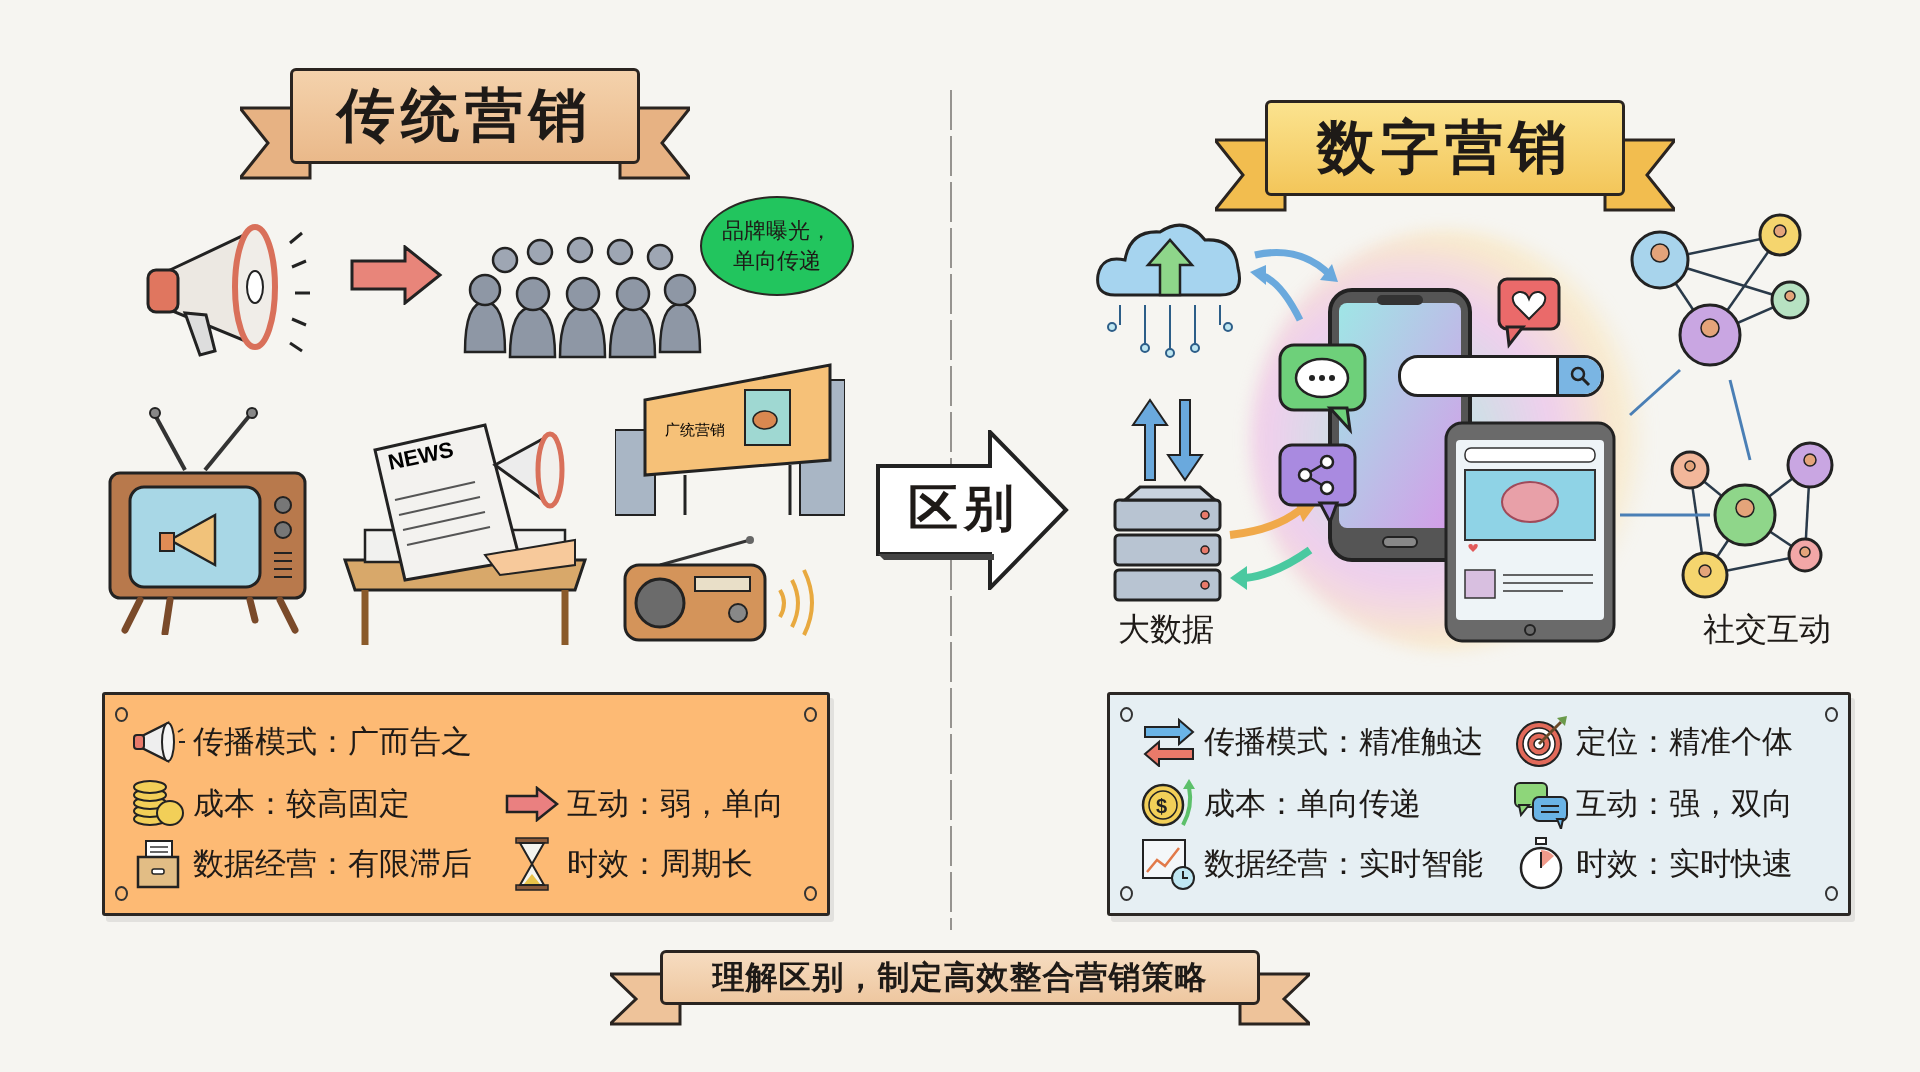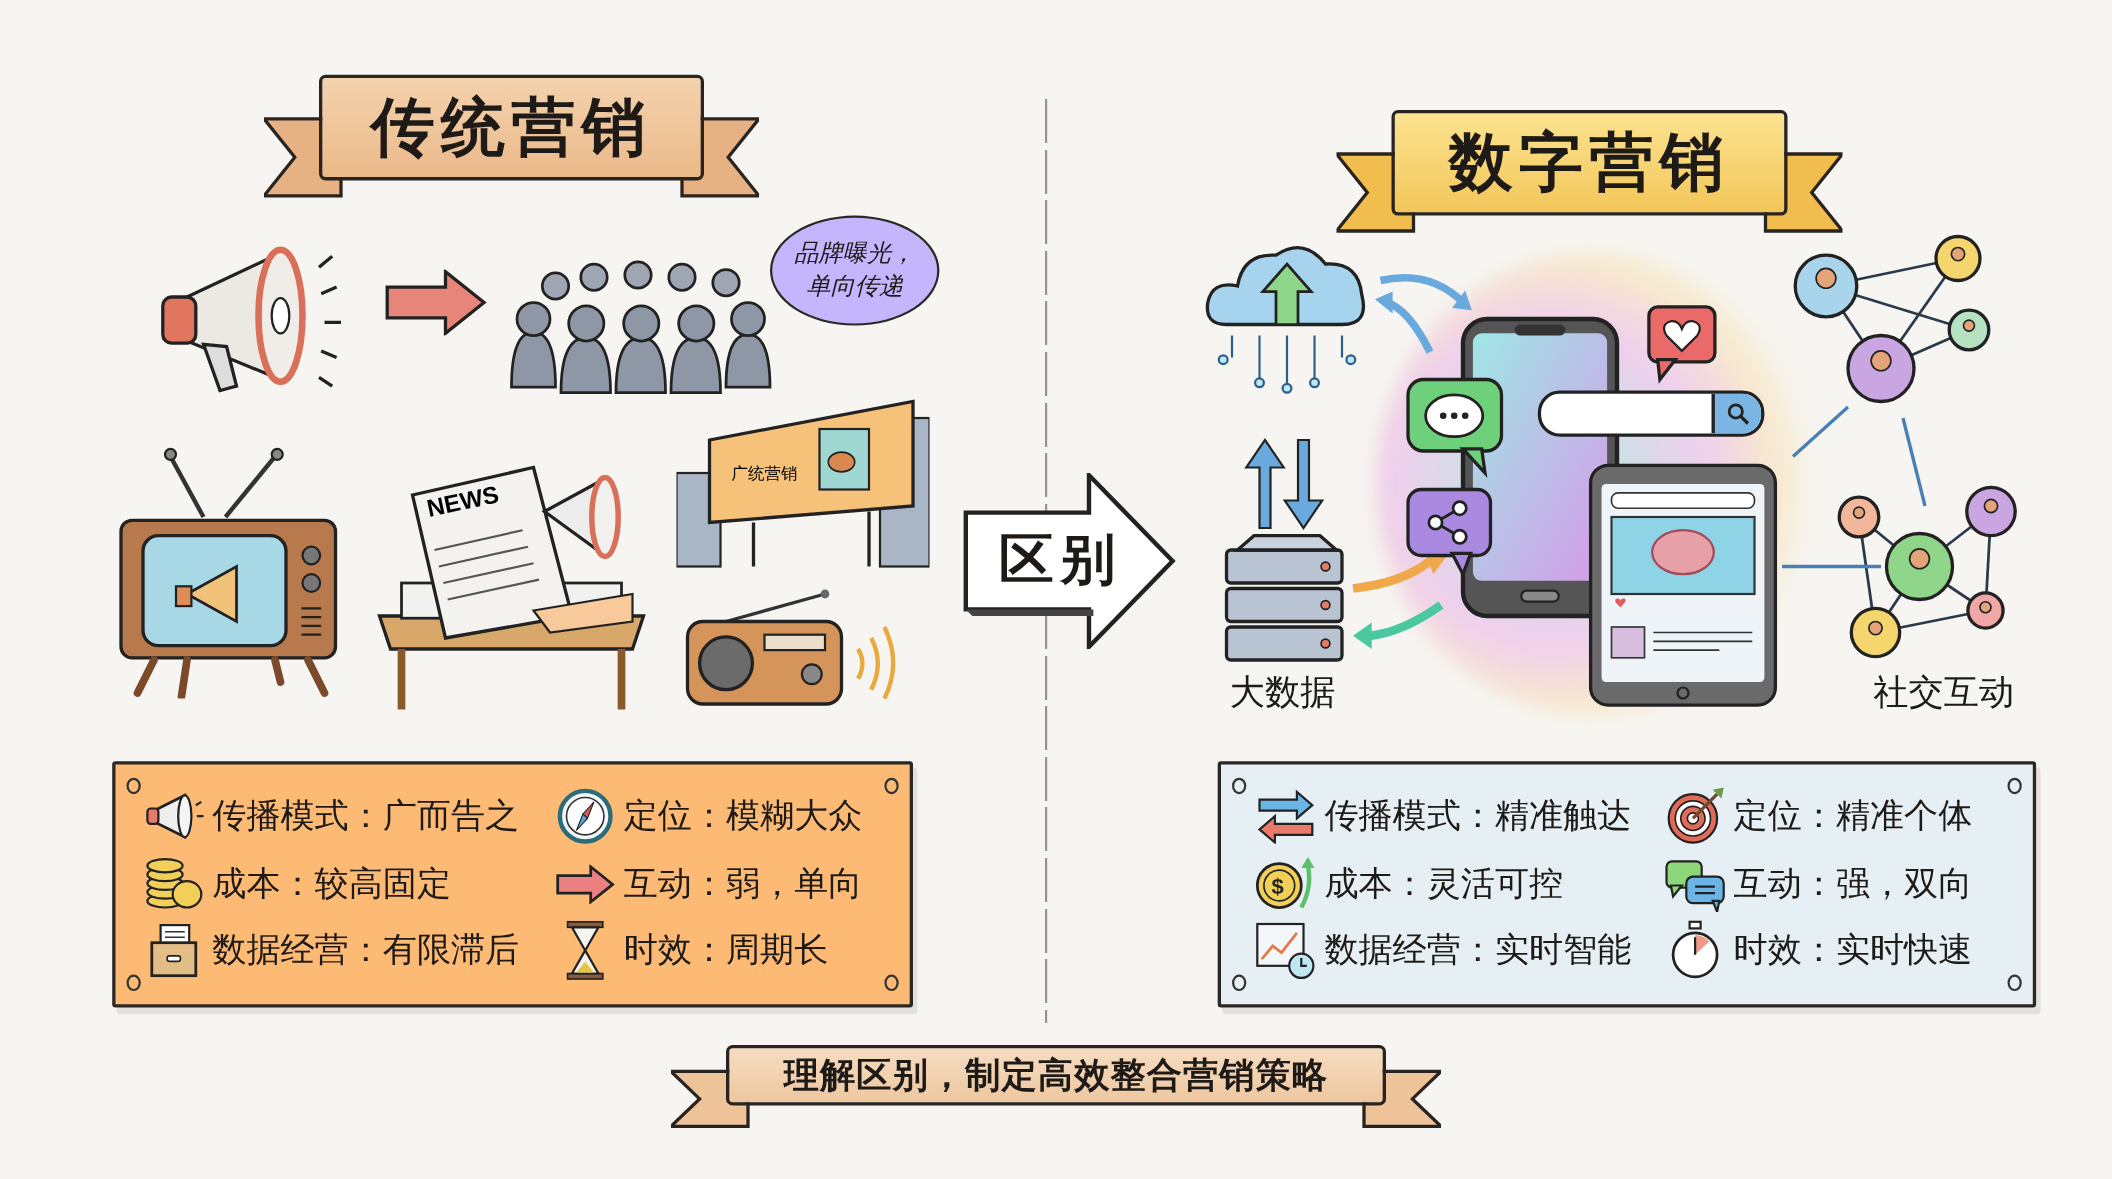--- a/index.html
+++ b/index.html
@@ -15,21 +15,21 @@
   .band span{letter-spacing:6px;}
   
   .divider{position:absolute;left:950px;top:90px;width:2px;height:840px;background:repeating-linear-gradient(#6d6a66 0 40px,transparent 40px 46px);opacity:.7;}
   
   .panel{position:absolute;border:3px solid #2b2724;border-radius:3px;box-shadow:4px 6px 0 rgba(0,0,0,.08);}
   .panel.left{left:102px;top:692px;width:722px;height:218px;background:#fdba74;}
   .panel.right{left:1107px;top:692px;width:738px;height:218px;background:#e6eff3;}
   .grommet{position:absolute;width:9px;height:11px;border:2px solid #333;border-radius:50%;}
   .row{position:absolute;display:flex;align-items:center;font-size:31px;white-space:nowrap;}
   .ico{width:58px;height:54px;display:flex;align-items:center;justify-content:center;margin-right:6px;}
-  .bubble{position:absolute;background:#c4b5fd;border:2.5px solid #2b2724;border-radius:50%;display:flex;align-items:center;justify-content:center;text-align:center;font-size:22px;line-height:30px;font-style:italic;}
+  .bubble{position:absolute;background:#22c55e;border:2.5px solid #2b2724;border-radius:50%;display:flex;align-items:center;justify-content:center;text-align:center;font-size:22px;line-height:30px;}
   .label{position:absolute;font-size:32px;}
   .center-arrow{position:absolute;left:870px;top:430px;width:200px;height:160px;}
   .center-arrow span{position:absolute;left:38px;top:45px;font-size:50px;font-weight:bold;letter-spacing:6px;}
   .glow{position:absolute;left:1250px;top:230px;width:400px;height:420px;border-radius:50%;background:radial-gradient(circle at 40% 50%,rgba(120,230,210,.55),rgba(230,150,230,.4) 45%,rgba(255,210,120,.3) 65%,rgba(255,255,255,0) 75%);filter:blur(8px);}
 </style>
 </head>
 <body>
 
 <div class="ribbon title-left" style="left:240px;top:68px;width:450px;height:96px;">
   <svg class="tail" style="left:0;top:30px" width="90" height="90">
@@ -358,31 +358,20 @@
         <svg width="56" height="50">
           <polygon points="10,20 38,6 38,44 10,30" fill="#eee" stroke="#222" stroke-width="2.5"></polygon>
           <ellipse cx="38" cy="25" rx="6" ry="19" fill="#f5f5f5" stroke="#222" stroke-width="2"></ellipse>
           <rect x="4" y="18" width="10" height="14" rx="3" fill="#e87a6a" stroke="#222" stroke-width="2"></rect>
           <line x1="48" y1="15" x2="53" y2="12" stroke="#222" stroke-width="2"></line>
           <line x1="49" y1="25" x2="55" y2="25" stroke="#222" stroke-width="2"></line>
         </svg>
       </div>
     <span>传播模式：广而告之</span>
   </div>
-  <div class="row" style="left:398px;top:20px">
-    <div class="ico">
-        <svg width="54" height="54">
-          <circle cx="27" cy="27" r="23" fill="#f1f6f7" stroke="#2c6b7a" stroke-width="4"></circle>
-          <circle cx="27" cy="27" r="17" fill="#fff" stroke="#333" stroke-width="1.5"></circle>
-          <polygon points="35,14 29,29 25,25" fill="#e05a4a" stroke="#222" stroke-width="1"></polygon>
-          <polygon points="19,40 25,25 29,29" fill="#5aa8d5" stroke="#222" stroke-width="1"></polygon>
-        </svg>
-      </div>
-    <span>定位：模糊大众</span>
-  </div>
   <div class="row" style="left:24px;top:82px">
     <div class="ico">
         <svg width="56" height="50">
           <g fill="#f2cf58" stroke="#222" stroke-width="2">
             <ellipse cx="20" cy="40" rx="16" ry="6"></ellipse>
             <ellipse cx="20" cy="32" rx="16" ry="6"></ellipse>
             <ellipse cx="20" cy="24" rx="16" ry="6"></ellipse>
             <ellipse cx="20" cy="16" rx="16" ry="6"></ellipse>
             <ellipse cx="20" cy="8" rx="16" ry="6"></ellipse>
             <ellipse cx="40" cy="34" rx="13" ry="12"></ellipse>
@@ -457,21 +446,21 @@
   <div class="row" style="left:30px;top:82px">
     <div class="ico">
         <svg width="56" height="54">
           <circle cx="22" cy="28" r="20" fill="#f2cf58" stroke="#222" stroke-width="2.5"></circle>
           <circle cx="22" cy="28" r="14" fill="none" stroke="#222" stroke-width="1.5"></circle>
           <text x="15" y="36" font-size="20" font-weight="bold" fill="#222" font-family="Liberation Sans, sans-serif">$</text>
           <path d="M42 48 Q52 30 48 10" fill="none" stroke="#5cc06a" stroke-width="4"></path>
           <polygon points="42,12 48,2 54,12" fill="#5cc06a"></polygon>
         </svg>
       </div>
-    <span>成本：灵活可控</span>
+    <span>成本：单向传递</span>
   </div>
   <div class="row" style="left:402px;top:82px">
     <div class="ico">
         <svg width="56" height="50">
           <rect x="2" y="4" width="32" height="24" rx="5" fill="#8ed67a" stroke="#222" stroke-width="2"></rect>
           <polygon points="6,26 8,36 16,26" fill="#8ed67a" stroke="#222" stroke-width="2"></polygon>
           <rect x="20" y="18" width="34" height="24" rx="6" fill="#6ab4e6" stroke="#222" stroke-width="2"></rect>
           <polygon points="44,40 48,50 50,40" fill="#6ab4e6" stroke="#222" stroke-width="2"></polygon>
           <g stroke="#222" stroke-width="2">
             <line x1="28" y1="27" x2="46" y2="27"></line>

